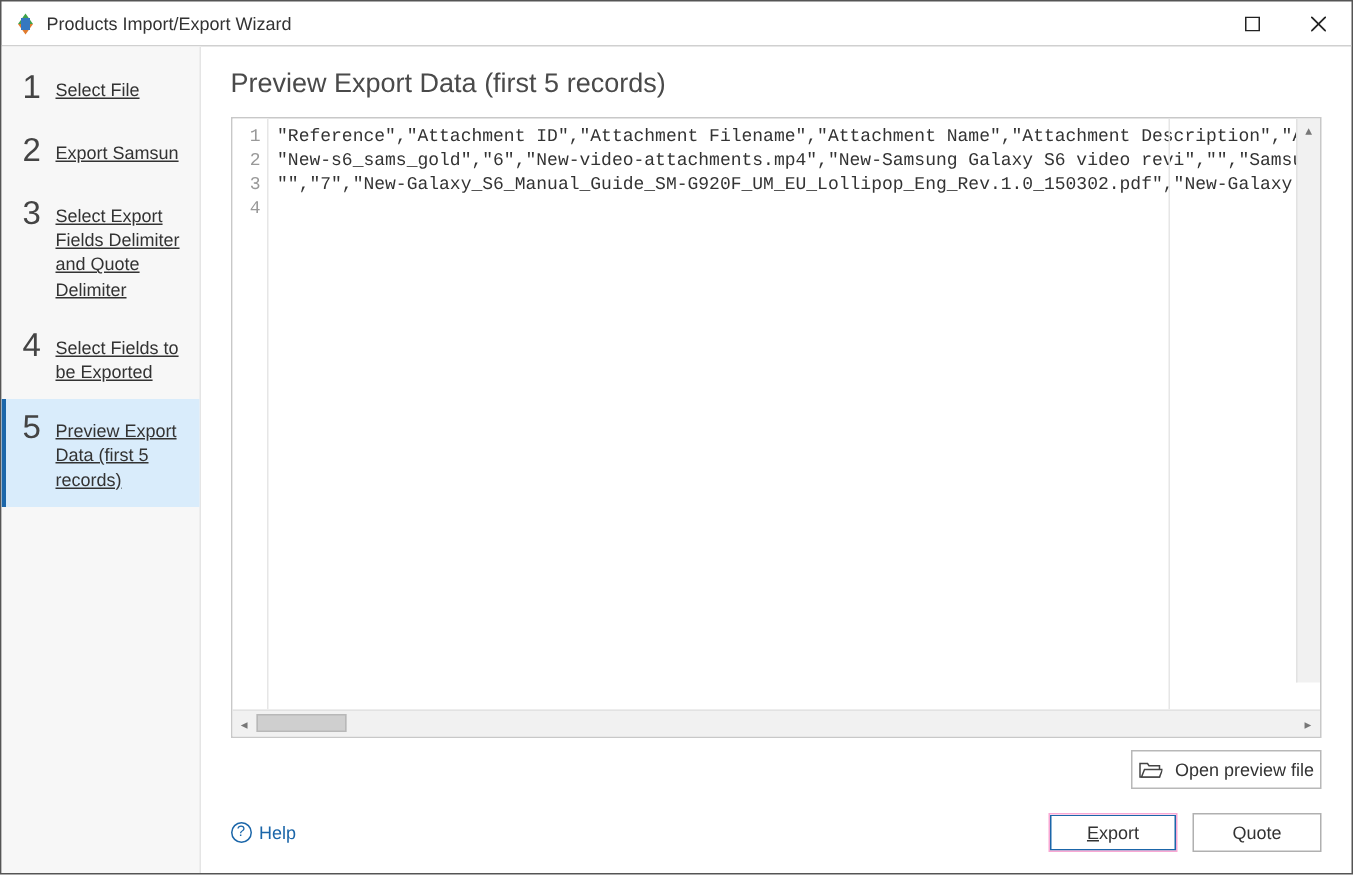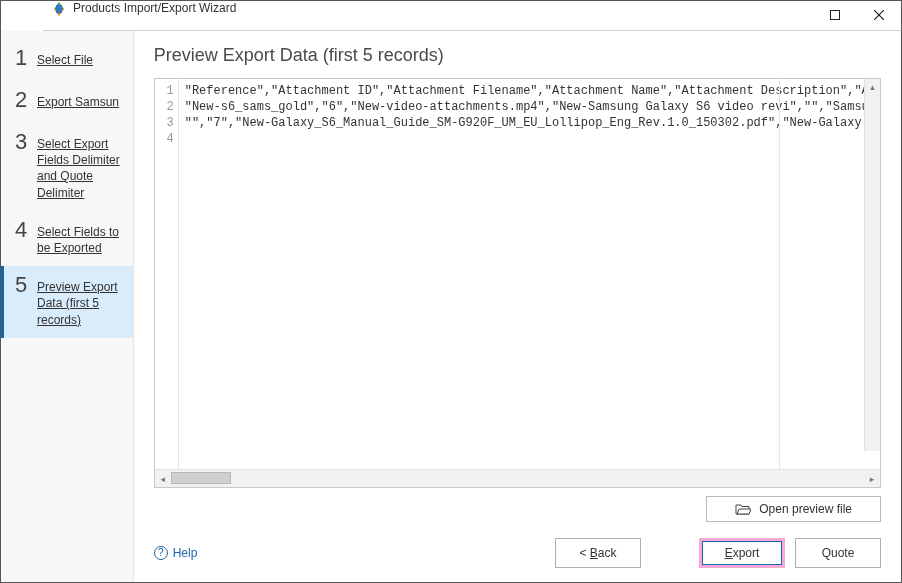--- a/index.html
+++ b/index.html
@@ -7,26 +7,25 @@
   font-family: "Segoe UI", Arial, sans-serif;
   background: #fff;
   width: 902px;
   height: 583px;
   overflow: hidden;
   border: 1px solid #555;
 }
 .titlebar {
   height: 30px;
   display: flex;
-  align-items: flex-start;
+  align-items: center;
   padding: 0 0 0 8px;
   border-bottom: 1px solid #d0d0d0;
   font-size: 12px;
   color: #333;
-  margin-left: 42px;
 }
 .titlebar .app-icon {
   width: 16px; height: 16px;
   margin-right: 6px;
   display: inline-flex;
 }
 .titlebar .title { flex: 1; }
 .titlebar .win-controls { display: flex; }
 .titlebar .win-btn {
   width: 44px; height: 28px;
@@ -164,21 +163,21 @@
   border: 1px solid #b8b8b8;
 }
 .below-preview {
   display: flex;
   justify-content: flex-end;
   margin-top: 8px;
 }
 .open-preview {
   border: 1px solid #b8b8b8;
   background: #fff;
-  padding: 5px 28px;
+  padding: 5px 4px;
   font-size: 12px;
   color: #333;
   cursor: pointer;
   display: flex; align-items: center; gap: 8px;
 }
 .open-preview svg { display:block; }
 .footer {
   display: flex;
   align-items: center;
   margin-top: auto;
@@ -200,21 +199,21 @@
   min-width: 86px;
   padding: 5px 14px;
   background: #fff;
   border: 1px solid #b0b0b0;
   font-size: 12px;
   color: #333;
   cursor: pointer;
   text-align: center;
 }
 .btn.primary {
-  border: 3px solid #f9a8d4;
+  border: 1px solid #f9a8d4;
   box-shadow: inset 0 0 0 1px #1b66a9;
   margin-left: 48px;
 }
 .btn .accel { text-decoration: underline; }
 </style>
 </head>
 <body>
 
 <div class="titlebar">
   <span class="app-icon">
@@ -302,19 +301,18 @@
         <span>Open preview file</span>
       </button>
     </div>
 
     <div class="footer">
       <a class="help-link">
         <span class="qmark">?</span>
         <span>Help</span>
       </a>
       <div class="footer-buttons">
-        <button class="btn"><span>&lt; </span><span class="accel">B</span><span>ack</span></button>
         <button class="btn primary"><span class="accel">E</span><span>xport</span></button>
         <button class="btn">Quote</button>
       </div>
     </div>
   </div>
 </div>
 
 </body></html>

